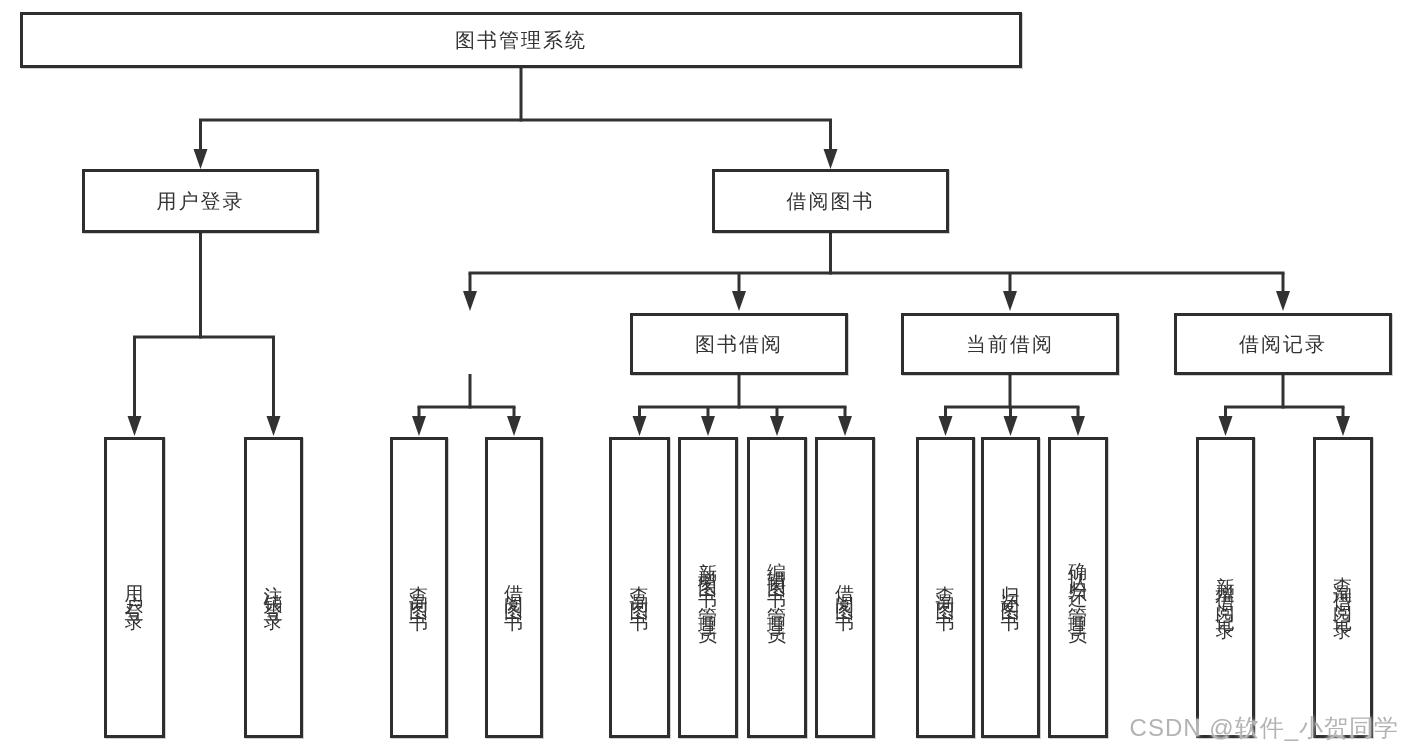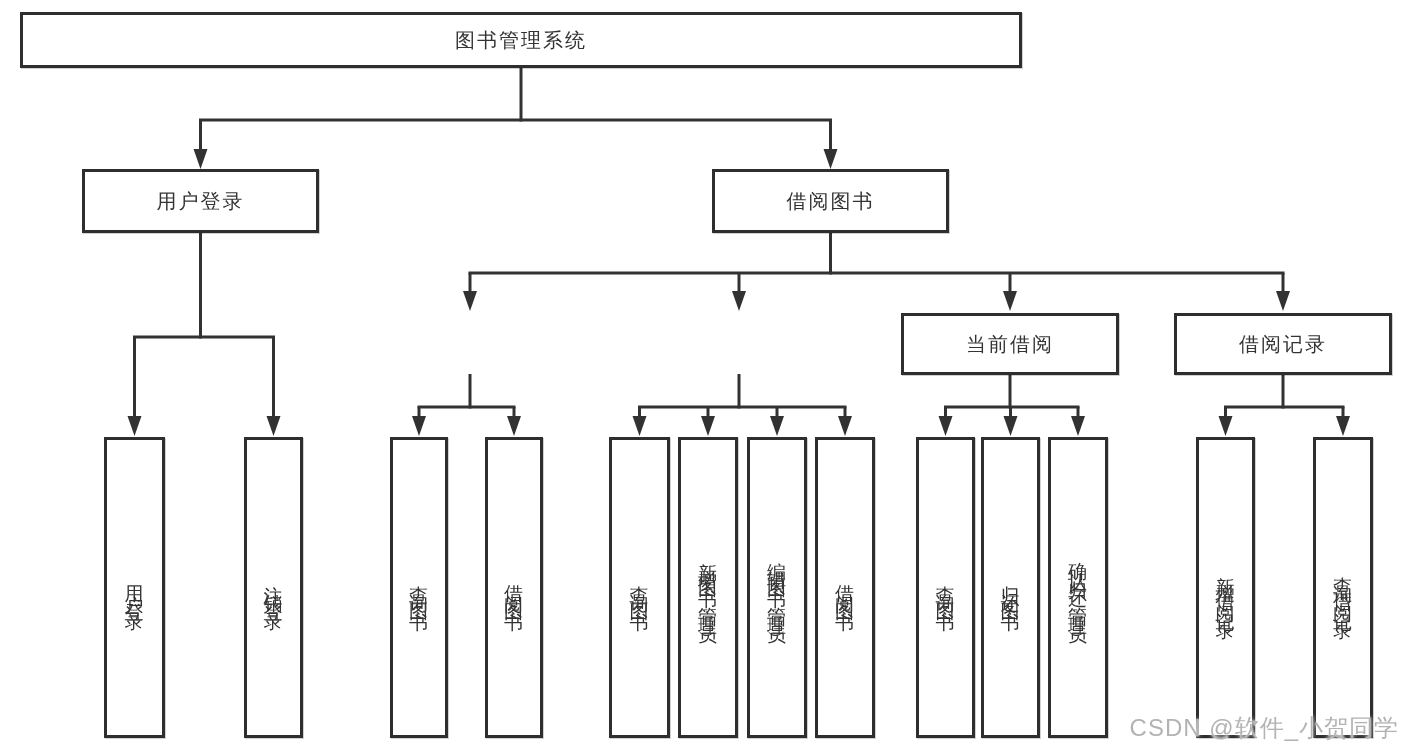--- a/index.html
+++ b/index.html
@@ -120,20 +120,23 @@
     <span class="label">图书管理系统</span>
   </div>
 
   <div class="node" style="left:82px;top:169px;width:237px;height:64px">
     <span class="label">用户登录</span>
   </div>
   <div class="node" style="left:712px;top:169px;width:237px;height:64px">
     <span class="label">借阅图书</span>
   </div>
 
+  <div class="node" style="left:630px;top:313px;width:218px;height:62px">
+    <span class="label">图书借阅</span>
+  </div>
   <div class="node" style="left:901px;top:313px;width:218px;height:62px">
     <span class="label">当前借阅</span>
   </div>
   <div class="node" style="left:1174px;top:313px;width:218px;height:62px">
     <span class="label">借阅记录</span>
   </div>
 
   <div class="node v" style="left:104px;top:437px;width:61px;height:301px">
     <span class="label">用户登录</span>
   </div>

